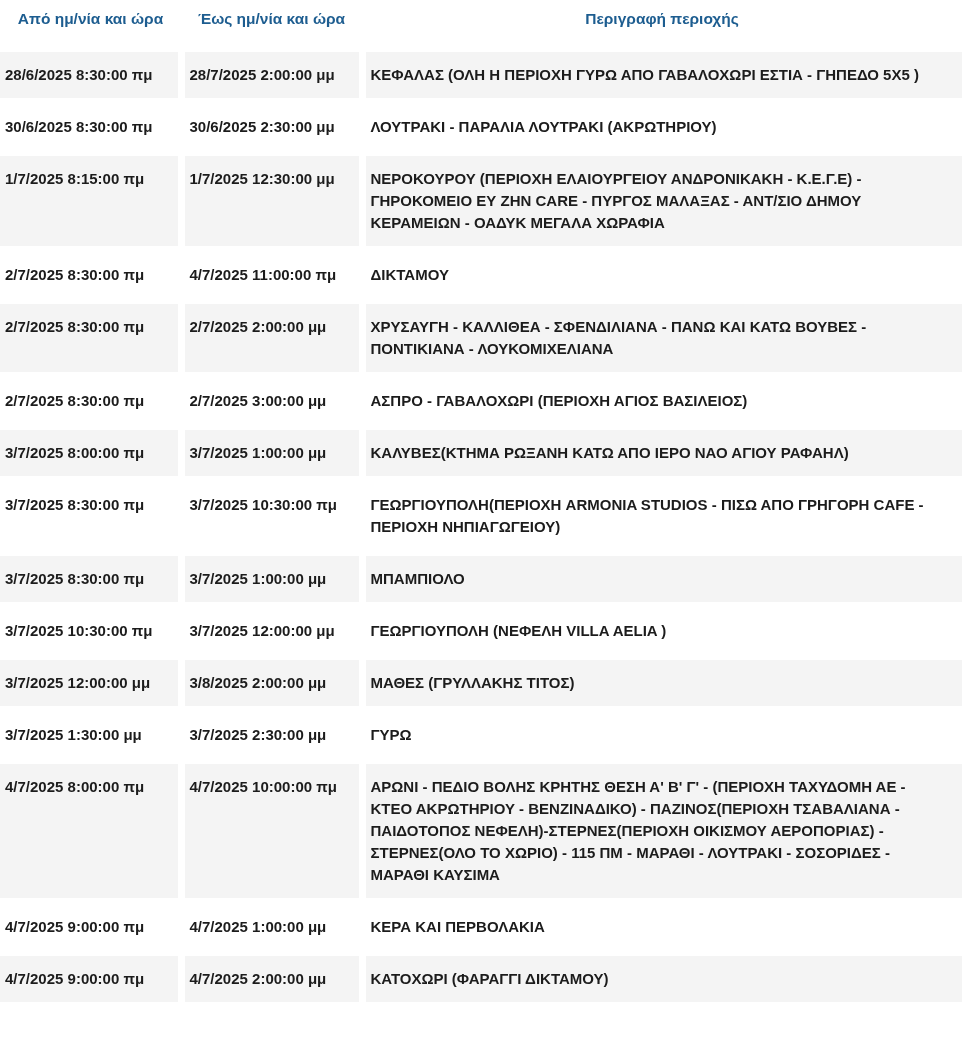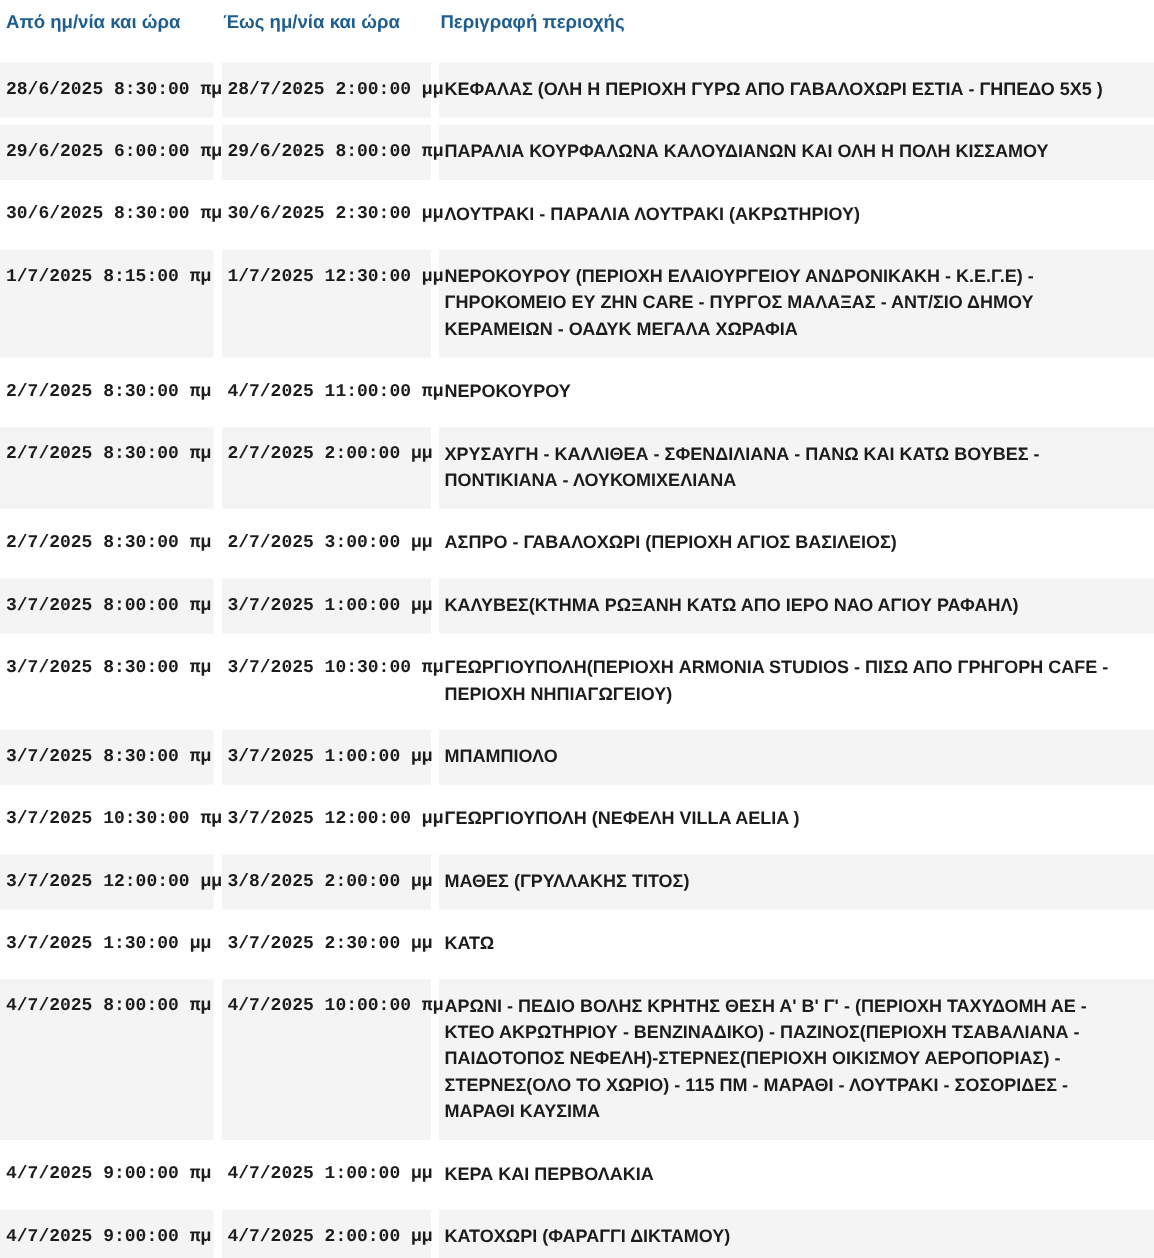--- a/index.html
+++ b/index.html
@@ -18,40 +18,40 @@
   }
   table.outage-table{
     width:962px;
     border-collapse:collapse;
     table-layout:fixed;
   }
   col.c-from{width:181px;}
   col.c-to{width:181px;}
   col.c-area{width:600px;}
   th{
-    text-align:left;
+    text-align:center;
     vertical-align:top;
     color:var(--header-text);
     font-size:15.5px;
     line-height:22px;
     padding:8px 5px 22px 5px;
     background:#fff;
     font-weight:700;
   }
   td{
     vertical-align:top;
     font-size:15px;
     line-height:22px;
     padding:12px 8px 12px 5px;
     border-bottom:6px solid var(--sep);
     word-wrap:break-word;
   }
   td:not(:last-child){border-right:7px solid var(--sep);}
   td.area{padding-right:28px;}
-  td.date{white-space:nowrap;font-family:Liberation Mono, monospace;}
+  td.date{white-space:nowrap;}
   tr.shade-gray td{background:var(--row-gray);}
   tr.shade-white td{background:var(--row-white);}
 </style>
 </head>
 <body>
 
 <table class="outage-table">
   <colgroup>
     <col class="c-from">
     <col class="c-to">
@@ -63,39 +63,34 @@
       <th>Έως ημ/νία και ώρα</th>
       <th>Περιγραφή περιοχής</th>
     </tr>
   </thead>
   <tbody id="rows-body">
       <tr class="shade-gray">
     <td class="date">28/6/2025 8:30:00 πμ</td>
     <td class="date">28/7/2025 2:00:00 μμ</td>
     <td class="area">ΚΕΦΑΛΑΣ (ΟΛΗ Η ΠΕΡΙΟΧΗ ΓΥΡΩ ΑΠΟ ΓΑΒΑΛΟΧΩΡΙ ΕΣΤΙΑ - ΓΗΠΕΔΟ 5Χ5 )</td>
   </tr>
-      <tr class="shade-gray">
-    <td class="date">29/6/2025 6:00:00 πμ</td>
-    <td class="date">29/6/2025 8:00:00 πμ</td>
-    <td class="area">ΠΑΡΑΛΙΑ ΚΟΥΡΦΑΛΩΝΑ ΚΑΛΟΥΔΙΑΝΩΝ ΚΑΙ ΟΛΗ Η ΠΟΛΗ ΚΙΣΣΑΜΟΥ</td>
-  </tr>
       <tr class="shade-white">
     <td class="date">30/6/2025 8:30:00 πμ</td>
     <td class="date">30/6/2025 2:30:00 μμ</td>
     <td class="area">ΛΟΥΤΡΑΚΙ - ΠΑΡΑΛΙΑ ΛΟΥΤΡΑΚΙ (ΑΚΡΩΤΗΡΙΟΥ)</td>
   </tr>
       <tr class="shade-gray">
     <td class="date">1/7/2025 8:15:00 πμ</td>
     <td class="date">1/7/2025 12:30:00 μμ</td>
     <td class="area">ΝΕΡΟΚΟΥΡΟΥ (ΠΕΡΙΟΧΗ ΕΛΑΙΟΥΡΓΕΙΟΥ ΑΝΔΡΟΝΙΚΑΚΗ - Κ.Ε.Γ.Ε) - ΓΗΡΟΚΟΜΕΙΟ ΕΥ ΖΗΝ CARE - ΠΥΡΓΟΣ ΜΑΛΑΞΑΣ - ΑΝΤ/ΣΙΟ ΔΗΜΟΥ ΚΕΡΑΜΕΙΩΝ - ΟΑΔΥΚ ΜΕΓΑΛΑ ΧΩΡΑΦΙΑ</td>
   </tr>
       <tr class="shade-white">
     <td class="date">2/7/2025 8:30:00 πμ</td>
     <td class="date">4/7/2025 11:00:00 πμ</td>
-    <td class="area">ΝΕΡΟΚΟΥΡΟΥ</td>
+    <td class="area">ΔΙΚΤΑΜΟΥ</td>
   </tr>
       <tr class="shade-gray">
     <td class="date">2/7/2025 8:30:00 πμ</td>
     <td class="date">2/7/2025 2:00:00 μμ</td>
     <td class="area">ΧΡΥΣΑΥΓΗ - ΚΑΛΛΙΘΕΑ - ΣΦΕΝΔΙΛΙΑΝΑ - ΠΑΝΩ ΚΑΙ ΚΑΤΩ ΒΟΥΒΕΣ - ΠΟΝΤΙΚΙΑΝΑ - ΛΟΥΚΟΜΙΧΕΛΙΑΝΑ</td>
   </tr>
       <tr class="shade-white">
     <td class="date">2/7/2025 8:30:00 πμ</td>
     <td class="date">2/7/2025 3:00:00 μμ</td>
     <td class="area">ΑΣΠΡΟ - ΓΑΒΑΛΟΧΩΡΙ (ΠΕΡΙΟΧΗ ΑΓΙΟΣ ΒΑΣΙΛΕΙΟΣ)</td>
@@ -121,21 +116,21 @@
     <td class="area">ΓΕΩΡΓΙΟΥΠΟΛΗ (ΝΕΦΕΛΗ VILLA AELIA )</td>
   </tr>
       <tr class="shade-gray">
     <td class="date">3/7/2025 12:00:00 μμ</td>
     <td class="date">3/8/2025 2:00:00 μμ</td>
     <td class="area">ΜΑΘΕΣ (ΓΡΥΛΛΑΚΗΣ ΤΙΤΟΣ)</td>
   </tr>
       <tr class="shade-white">
     <td class="date">3/7/2025 1:30:00 μμ</td>
     <td class="date">3/7/2025 2:30:00 μμ</td>
-    <td class="area">ΚΑΤΩ</td>
+    <td class="area">ΓΥΡΩ</td>
   </tr>
       <tr class="shade-gray">
     <td class="date">4/7/2025 8:00:00 πμ</td>
     <td class="date">4/7/2025 10:00:00 πμ</td>
     <td class="area">ΑΡΩΝΙ - ΠΕΔΙΟ ΒΟΛΗΣ ΚΡΗΤΗΣ ΘΕΣΗ Α' Β' Γ' - (ΠΕΡΙΟΧΗ ΤΑΧΥΔΟΜΗ ΑΕ - ΚΤΕΟ ΑΚΡΩΤΗΡΙΟΥ - ΒΕΝΖΙΝΑΔΙΚΟ) - ΠΑΖΙΝΟΣ(ΠΕΡΙΟΧΗ ΤΣΑΒΑΛΙΑΝΑ - ΠΑΙΔΟΤΟΠΟΣ ΝΕΦΕΛΗ)-ΣΤΕΡΝΕΣ(ΠΕΡΙΟΧΗ ΟΙΚΙΣΜΟΥ ΑΕΡΟΠΟΡΙΑΣ) - ΣΤΕΡΝΕΣ(ΟΛΟ ΤΟ ΧΩΡΙΟ) - 115 ΠΜ - ΜΑΡΑΘΙ - ΛΟΥΤΡΑΚΙ - ΣΟΣΟΡΙΔΕΣ - ΜΑΡΑΘΙ ΚΑΥΣΙΜΑ</td>
   </tr>
       <tr class="shade-white">
     <td class="date">4/7/2025 9:00:00 πμ</td>
     <td class="date">4/7/2025 1:00:00 μμ</td>
     <td class="area">ΚΕΡΑ ΚΑΙ ΠΕΡΒΟΛΑΚΙΑ</td>

